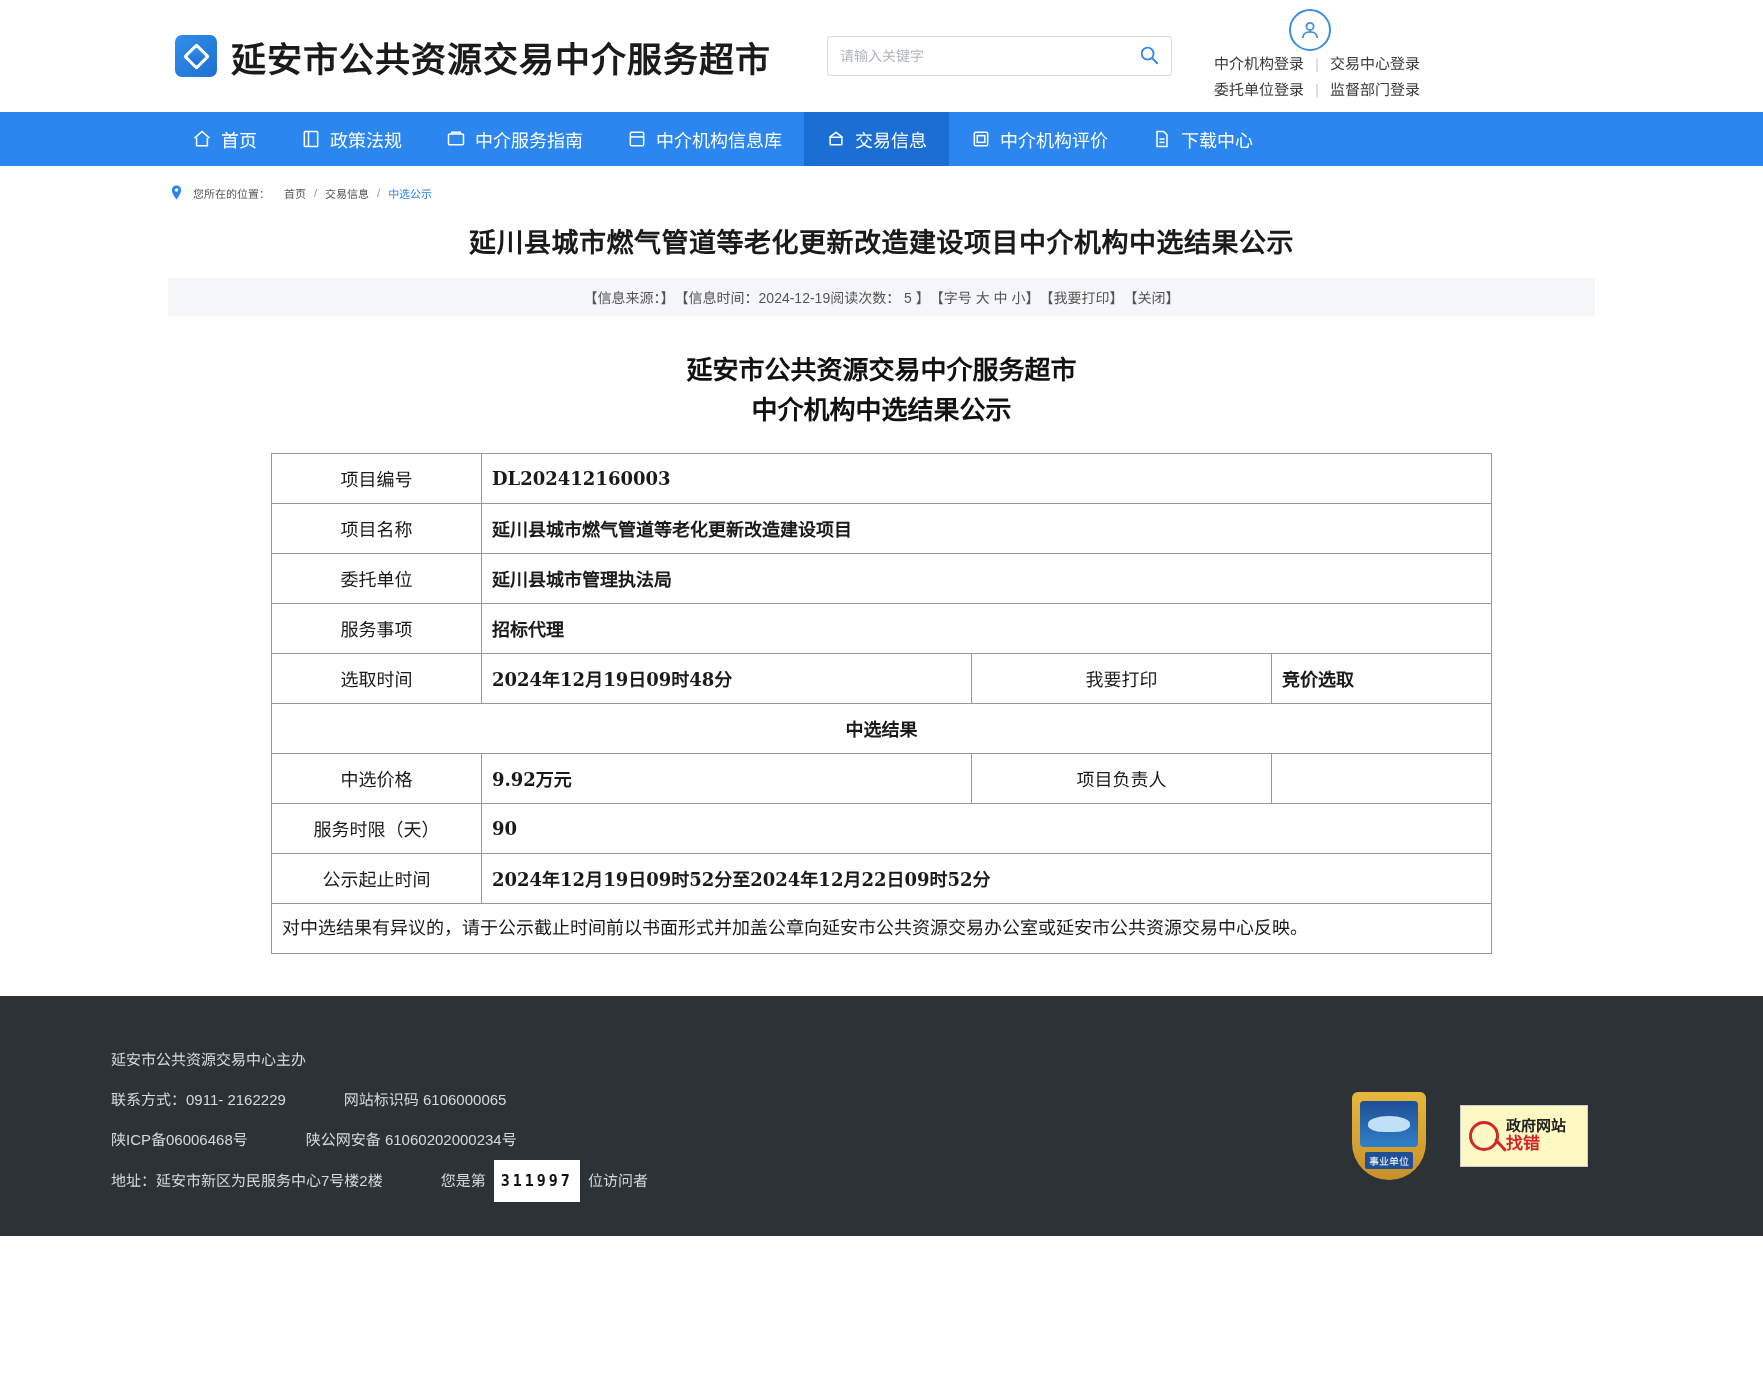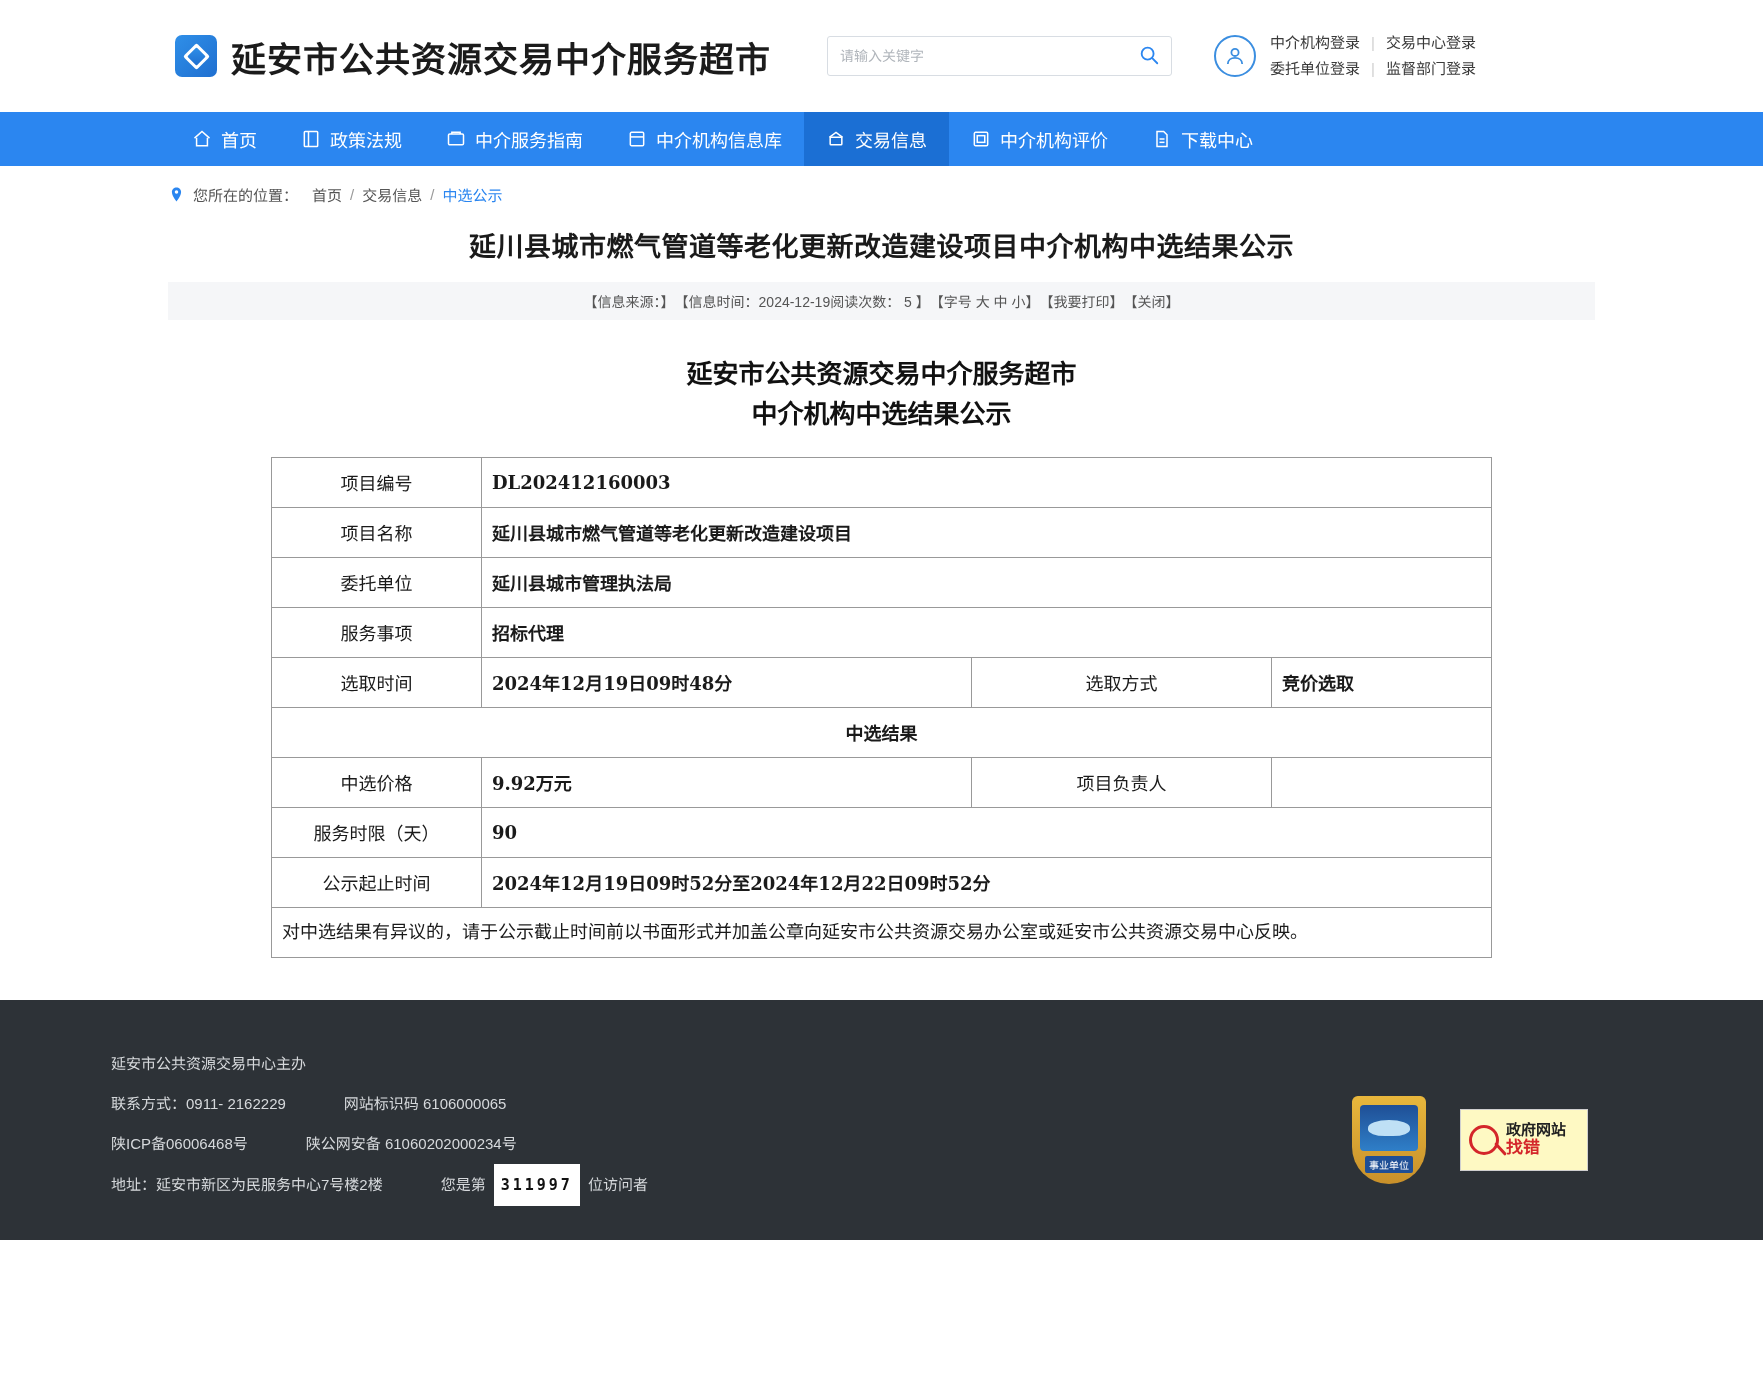--- a/index.html
+++ b/index.html
@@ -75,20 +75,21 @@
     width: 44px; height: 100%;
     display: flex; align-items: center; justify-content: center;
     cursor: pointer;
     background: transparent;
     border: none;
   }
   .user-area {
     margin-left: 42px;
     display: flex;
     align-items: center;
+    flex-direction: column;
   }
   .avatar {
     width: 42px; height: 42px;
     border-radius: 50%;
     border: 2px solid #3b8ee0;
     display: flex; align-items: center; justify-content: center;
     margin-right: 14px;
     flex: 0 0 auto;
   }
   .login-links {
@@ -127,21 +128,21 @@
   }
   .nav-item.active { background: #1b6fd4; }
   .nav-item svg { display: block; }
 
   
   .breadcrumb {
     display: flex;
     align-items: center;
     gap: 8px;
     padding: 18px 0 6px 168px;
-    font-size: 15px;
+    font-size: 11px;
     color: #555;
   }
   .breadcrumb .pin { color: #2b86f0; display:flex; }
   .breadcrumb .label { color: #555; margin-right: 6px; }
   .breadcrumb a { color: #555; text-decoration: none; }
   .breadcrumb a.current { color: #2b86f0; }
   .breadcrumb .slash { color: #999; }
 
   
   .article-title {
@@ -459,21 +460,21 @@
       <td class="lbl">委托单位</td>
       <td class="val" colspan="3">延川县城市管理执法局</td>
     </tr>
     <tr>
       <td class="lbl">服务事项</td>
       <td class="val" colspan="3">招标代理</td>
     </tr>
     <tr>
       <td class="lbl">选取时间</td>
       <td class="val">2024年12月19日09时48分</td>
-      <td class="lbl">选取方式</td>
+      <td class="lbl">我要打印</td>
       <td class="val">竞价选取</td>
     </tr>
     <tr>
       <td class="section" colspan="4">中选结果</td>
     </tr>
     <tr>
       <td class="lbl">中选价格</td>
       <td class="val">9.92万元</td>
       <td class="lbl">项目负责人</td>
       <td class="val"></td>

